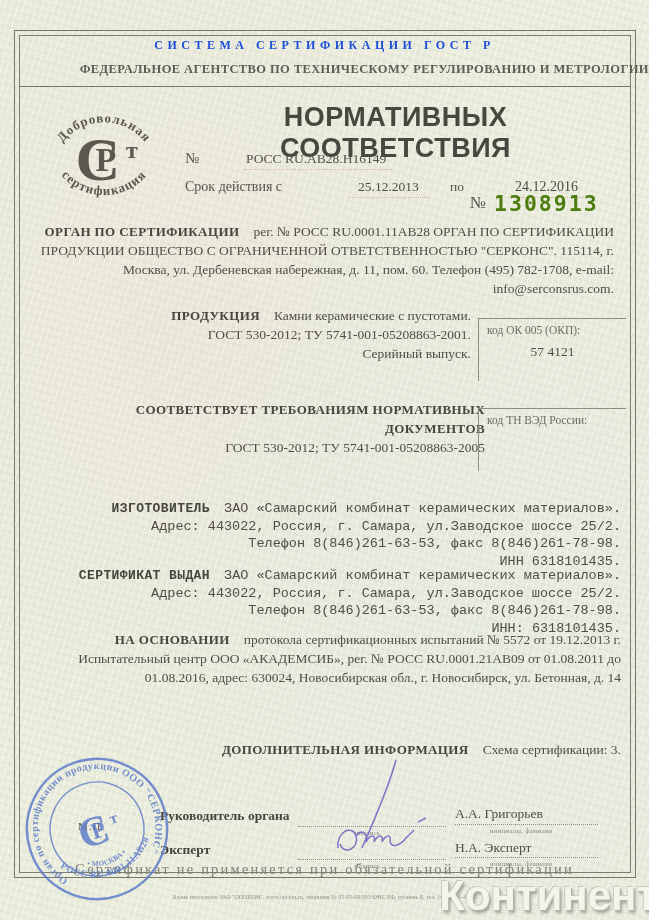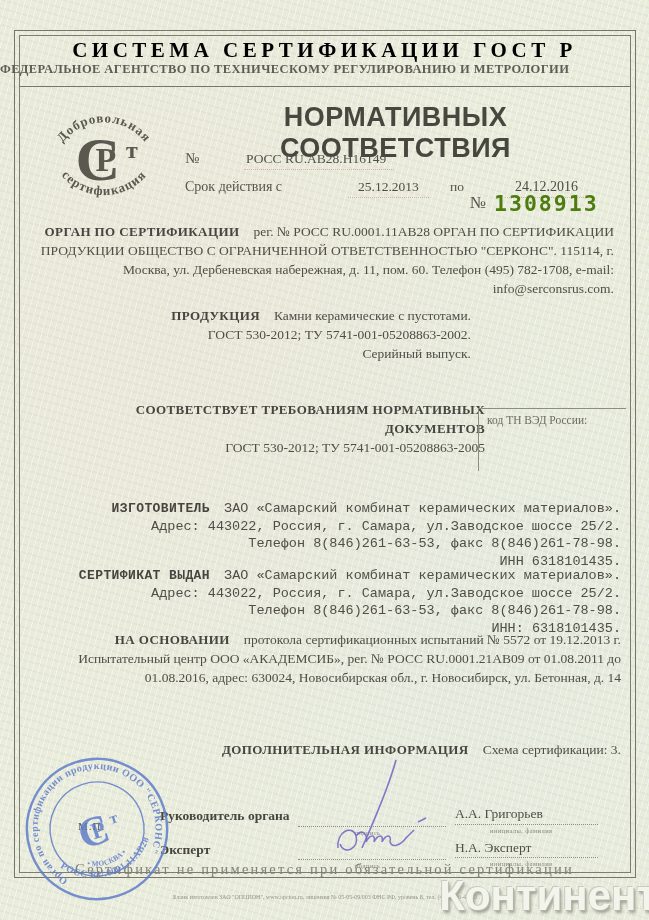--- a/index.html
+++ b/index.html
@@ -8,23 +8,23 @@
         background:#eaecdc;color:#4e4c45;}
   .page::before{content:"";position:absolute;inset:0;pointer-events:none;
     background:
       radial-gradient(ellipse at 28% 35%, rgba(233,203,203,.14), transparent 55%),
       radial-gradient(ellipse at 75% 70%, rgba(203,223,233,.12), transparent 55%),
       repeating-linear-gradient(105deg, rgba(255,255,255,.45) 0 1px, transparent 1px 6px),
       repeating-linear-gradient(15deg, rgba(186,205,176,.16) 0 2px, transparent 2px 8px);}
   .frame{position:absolute;left:14px;top:30px;right:13px;bottom:42px;border:1.6px solid #767669;}
   .frame-inner{position:absolute;inset:4px;border:1px solid #7d7d70;}
   .abs{position:absolute;}
-  .hdr1{left:0;right:0;top:38px;text-align:center;font-weight:bold;font-size:21px;
-        letter-spacing:4.5px;color:#000000;}
-  .hdr2{left:0;right:0;top:62px;text-align:left;font-weight:bold;font-size:12.5px;
+  .hdr1{left:0;right:0;top:38px;text-align:center;font-weight:bold;font-size:12px;
+        letter-spacing:4.5px;color:#1d4ed8;}
+  .hdr2{left:0;right:0;top:62px;text-align:right;font-weight:bold;font-size:12.5px;
         letter-spacing:.4px;color:#5d5d55;}
   .divider{left:19px;right:18px;top:86px;border-top:1.4px solid #767669;height:0;}
   .doc-title{left:170px;right:28px;top:102px;text-align:center;font-family:"Liberation Sans","DejaVu Sans",sans-serif;
         font-weight:bold;font-size:27px;letter-spacing:.5px;color:#47473f;}
   .numrow-label{left:185px;top:150px;font-size:15px;color:#57554e;}
   .numrow-value{left:244px;top:151px;font-size:13.5px;color:#52504a;
         border-bottom:1px dotted rgba(195,125,115,.5);padding:0 8px 2px 2px;}
   .val-label{left:185px;top:179px;font-size:14px;color:#57554e;}
   .val-from{left:348px;top:179px;font-size:13.5px;border-bottom:1px dotted rgba(195,125,115,.5);padding:0 10px 2px;text-align:center;}
   .val-po{left:450px;top:179px;font-size:13.5px;color:#57554e;}
@@ -92,22 +92,26 @@
 
   <div class="abs serial-no">№</div>
   <div class="abs serial-val">1308913</div>
 
   <div class="abs sec" style="left:36px;top:222px;width:578px;">
     <b class="lbl">ОРГАН ПО СЕРТИФИКАЦИИ</b><span>рег. № РОСС RU.0001.11АВ28 ОРГАН ПО СЕРТИФИКАЦИИ ПРОДУКЦИИ ОБЩЕСТВО С ОГРАНИЧЕННОЙ ОТВЕТСТВЕННОСТЬЮ "СЕРКОНС". 115114, г. Москва, ул. Дербеневская набережная, д. 11, пом. 60. Телефон (495) 782-1708, e-mail: info@serconsrus.com.</span>
   </div>
 
   <div class="abs sec" style="left:36px;top:306px;width:435px;">
     <div><b class="lbl">ПРОДУКЦИЯ</b><span>Камни керамические с пустотами.</span></div>
-    <div>ГОСТ 530-2012; ТУ 5741-001-05208863-2002.</div>
+    <div>ГОСТ 530-2012; ТУ 5741-001-05208863-2001.</div>
     <div>Серийный выпуск.</div>
+  </div>
+  <div class="abs codebox" style="left:478px;top:318px;width:147px;height:62px;">
+    <div class="cap">код ОК 005 (ОКП):</div>
+    <div class="val">57 4121</div>
   </div>
 
   <div class="abs sec" style="left:36px;top:400px;width:435px;margin-left:14px;">
     <div class="lbl-block">СООТВЕТСТВУЕТ ТРЕБОВАНИЯМ НОРМАТИВНЫХ ДОКУМЕНТОВ</div>
     <div>ГОСТ 530-2012; ТУ 5741-001-05208863-2005</div>
   </div>
   <div class="abs codebox" style="left:478px;top:408px;width:147px;height:62px;">
     <div class="cap">код ТН ВЭД России:</div>
   </div>
 

